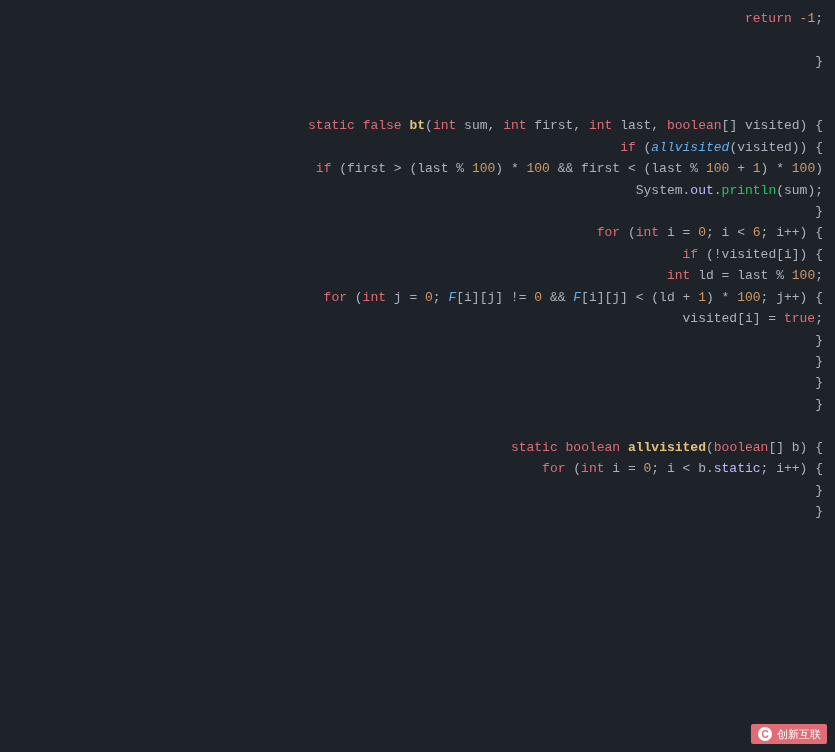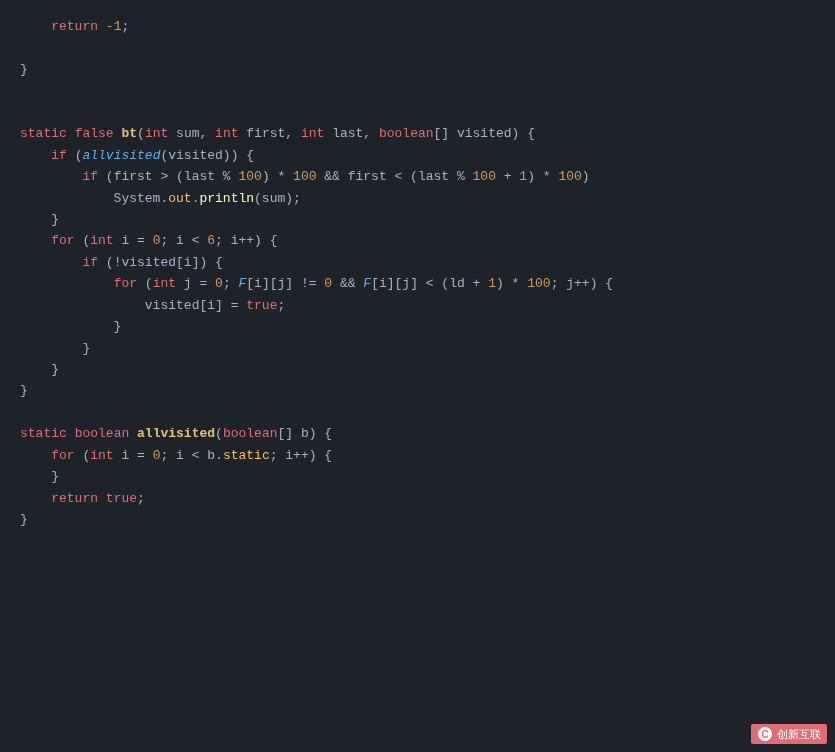--- a/index.html
+++ b/index.html
@@ -15,45 +15,46 @@
       color: #abb2bf;
       width: 835px;
       height: 752px;
       overflow: hidden;
     }
 
     .code-container {
       width: 100%;
       height: 100%;
       background-color: #1e2329;
-      padding: 8px;
+      padding: 0;
       overflow: hidden;
       position: relative;
+      text-align: right;
     }
 
     .code-block {
       padding: 8px 0;
       line-height: 1.6;
     }
 
     .line {
       display: block;
       padding: 0 12px;
       white-space: pre;
       line-height: 1.65;
       min-height: 21px;
     }
 
     
     .kw { color: #e06c75; } 
     .fn { color: #e5c07b; font-weight: bold; } 
     .num { color: #d19a66; } 
     .italic-fn { color: #61afef; font-style: italic; } 
-    .field { color: #fdba74; } 
-    .method { color: #fef9c3; } 
+    .field { color: #c4b5fd; } 
+    .method { color: #22c55e; } 
 
     .watermark {
       position: absolute;
       bottom: 8px;
       right: 8px;
       background-color: #e06c75;
       color: white;
       font-size: 11px;
       padding: 2px 6px;
       font-family: Arial, sans-serif;
@@ -85,20 +86,21 @@
     <span class="line">        <span class="kw">if</span> (first &gt; (last % <span class="num">100</span>) * <span class="num">100</span> &amp;&amp; first &lt; (last % <span class="num">100</span> + <span class="num">1</span>) * <span class="num">100</span>)</span>
 
     <span class="line">            System.<span class="field">out</span>.<span class="method">println</span>(sum);</span>
 
     <span class="line">    }</span>
 
     <span class="line">    <span class="kw">for</span> (<span class="kw">int</span> i = <span class="num">0</span>; i &lt; <span class="num">6</span>; i++) {</span>
 
     <span class="line">        <span class="kw">if</span> (!visited[i]) {</span>
 
+    <span class="line">            <span class="kw">int</span> ld = last % <span class="num">100</span>;</span>
 
     <span class="line">            <span class="kw">for</span> (<span class="kw">int</span> j = <span class="num">0</span>; <span class="italic-fn">F</span>[i][j] != <span class="num">0</span> &amp;&amp; <span class="italic-fn">F</span>[i][j] &lt; (ld + <span class="num">1</span>) * <span class="num">100</span>; j++) {</span>
 
 
     <span class="line">                visited[i] = <span class="kw">true</span>;</span>
 
 
 
     <span class="line">            }</span>
 
@@ -110,21 +112,20 @@
 
     <span class="line"> </span>
 
     <span class="line"><span class="kw">static</span> <span class="kw">boolean</span> <span class="fn">allvisited</span>(<span class="kw">boolean</span>[] b) {</span>
 
     <span class="line">    <span class="kw">for</span> (<span class="kw">int</span> i = <span class="num">0</span>; i &lt; b.<span class="field">static</span>; i++) {</span>
 
 
     <span class="line">    }</span>
 
-    <span class="line">    <span class="kw">return</span> <span class="kw">true</span>;</span>
 
     <span class="line">}</span>
 
   </div>
 
   <div class="watermark">
     <svg width="16" height="16" viewBox="0 0 16 16">
       <circle cx="8" cy="8" r="7" fill="white"></circle>
       <text x="8" y="12" text-anchor="middle" font-size="10" fill="#e06c75" font-weight="bold" font-family="Arial">C</text>
     </svg>

